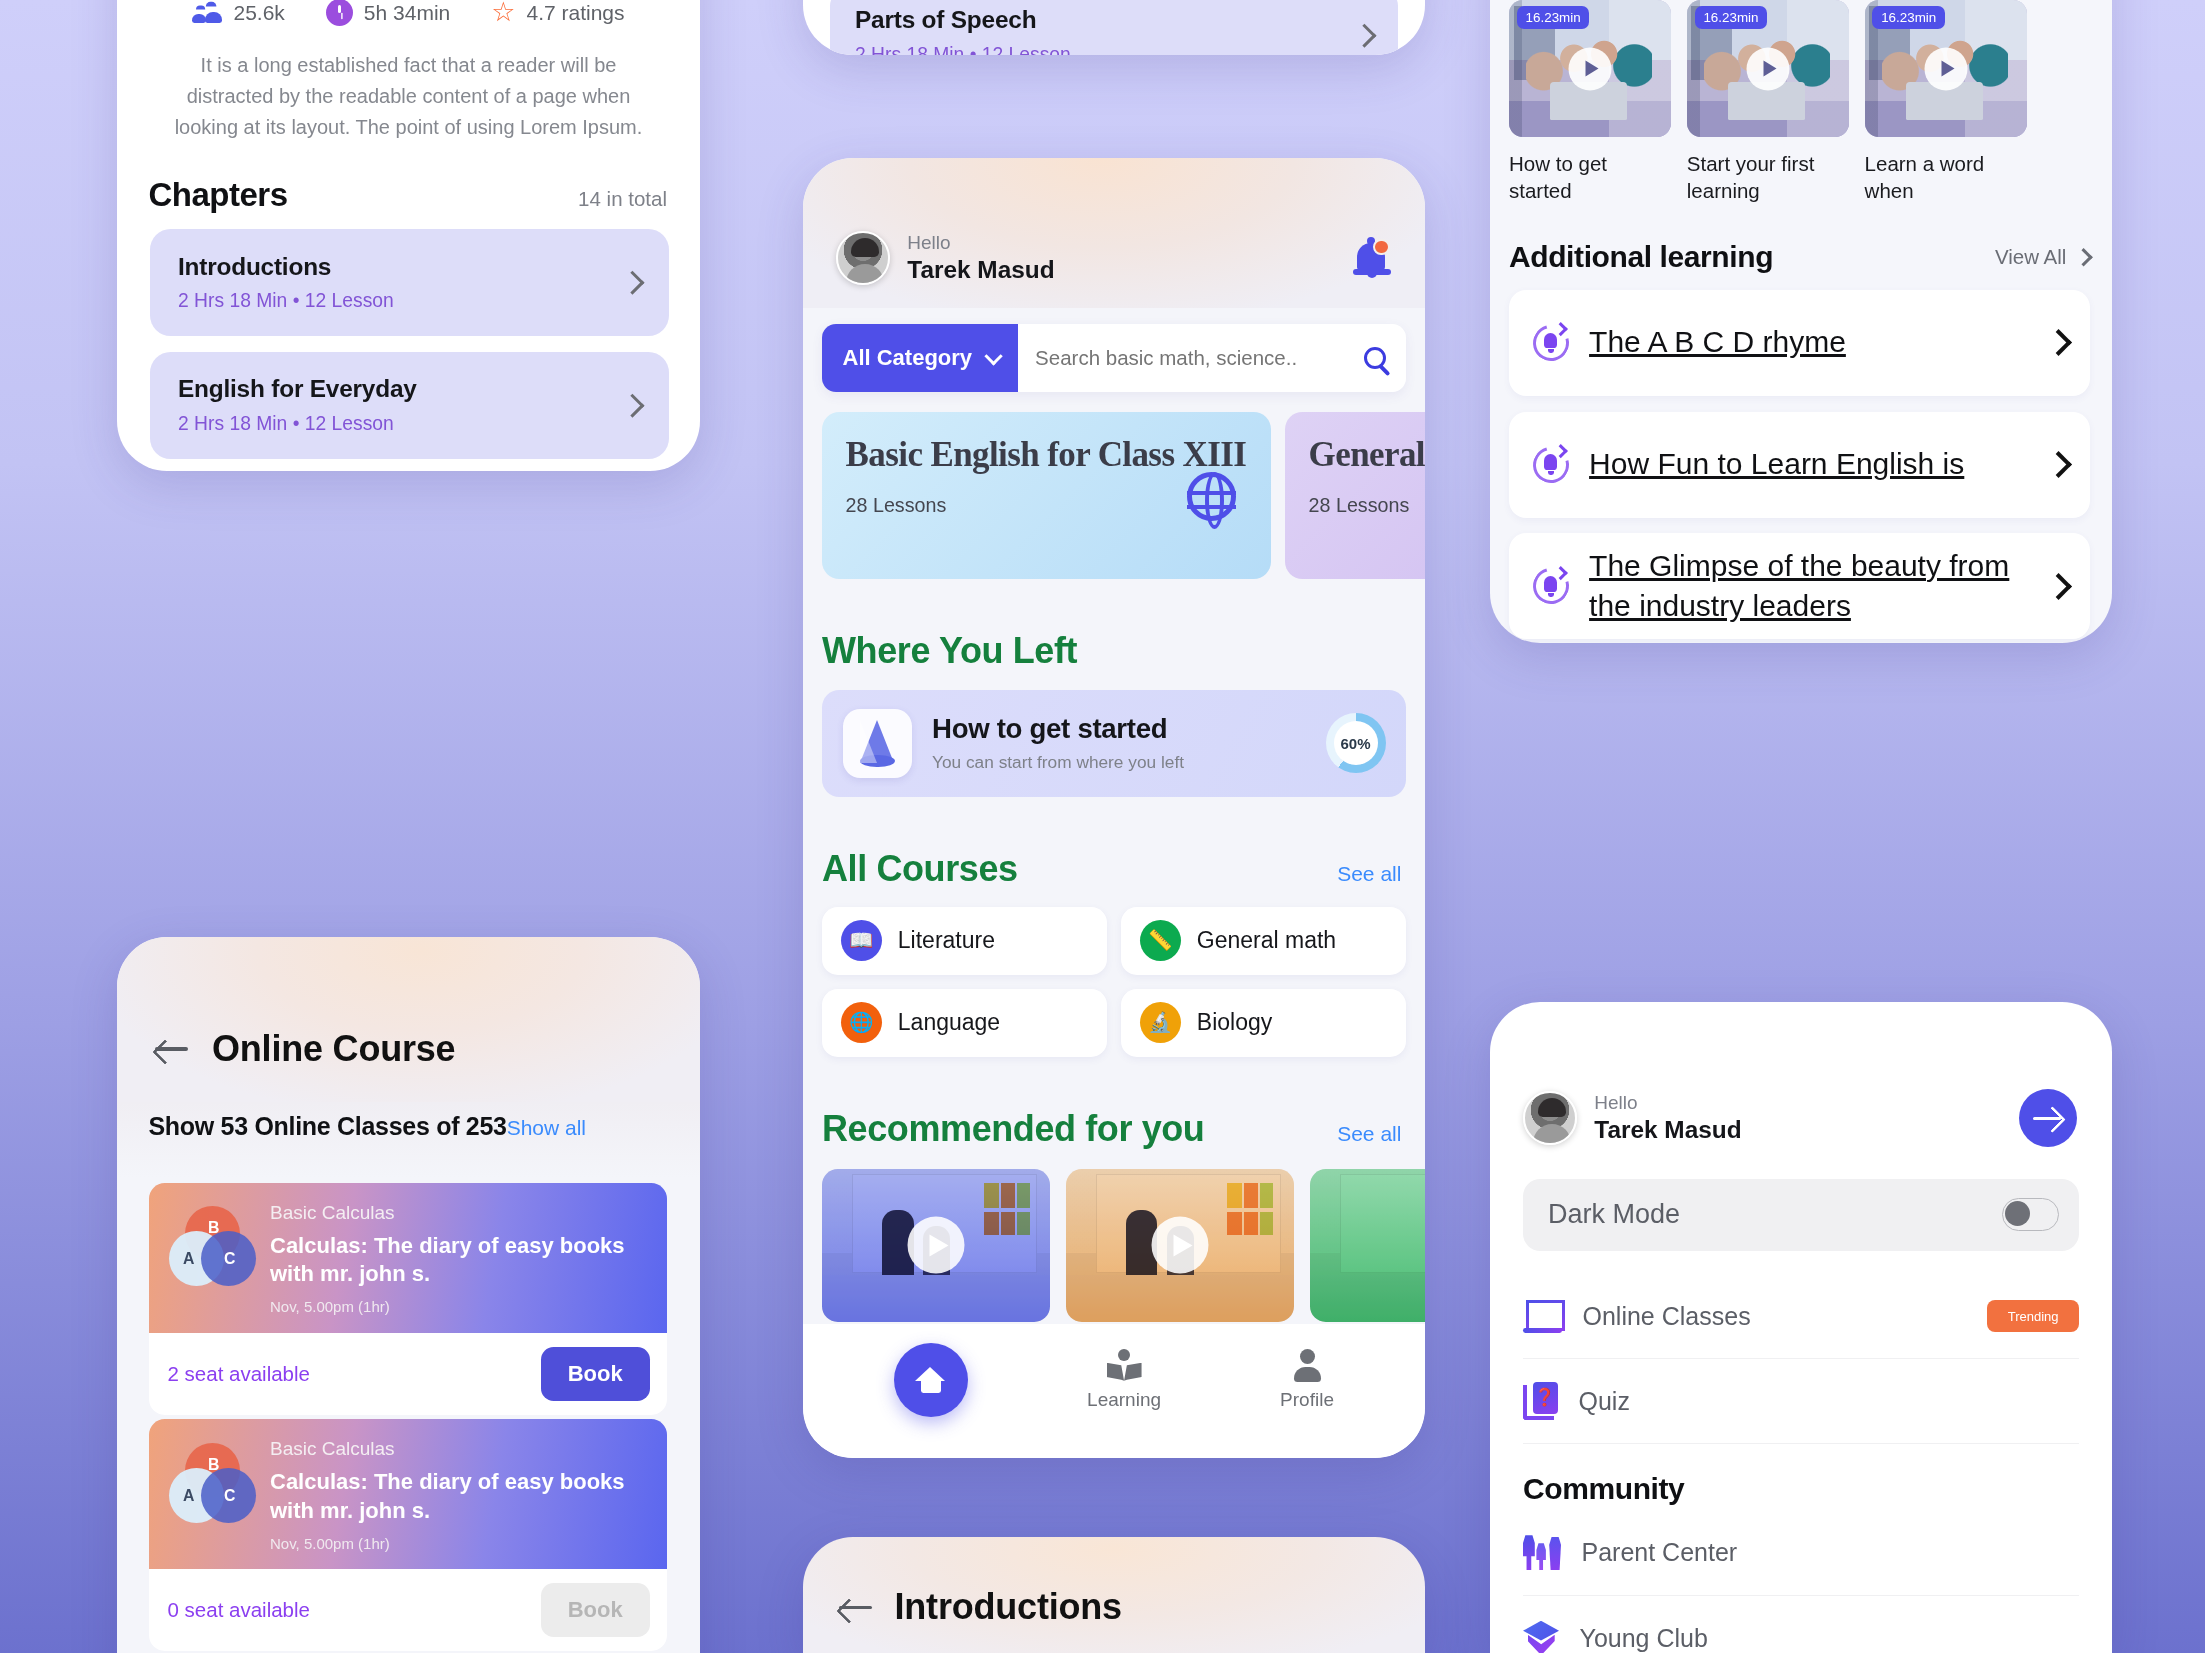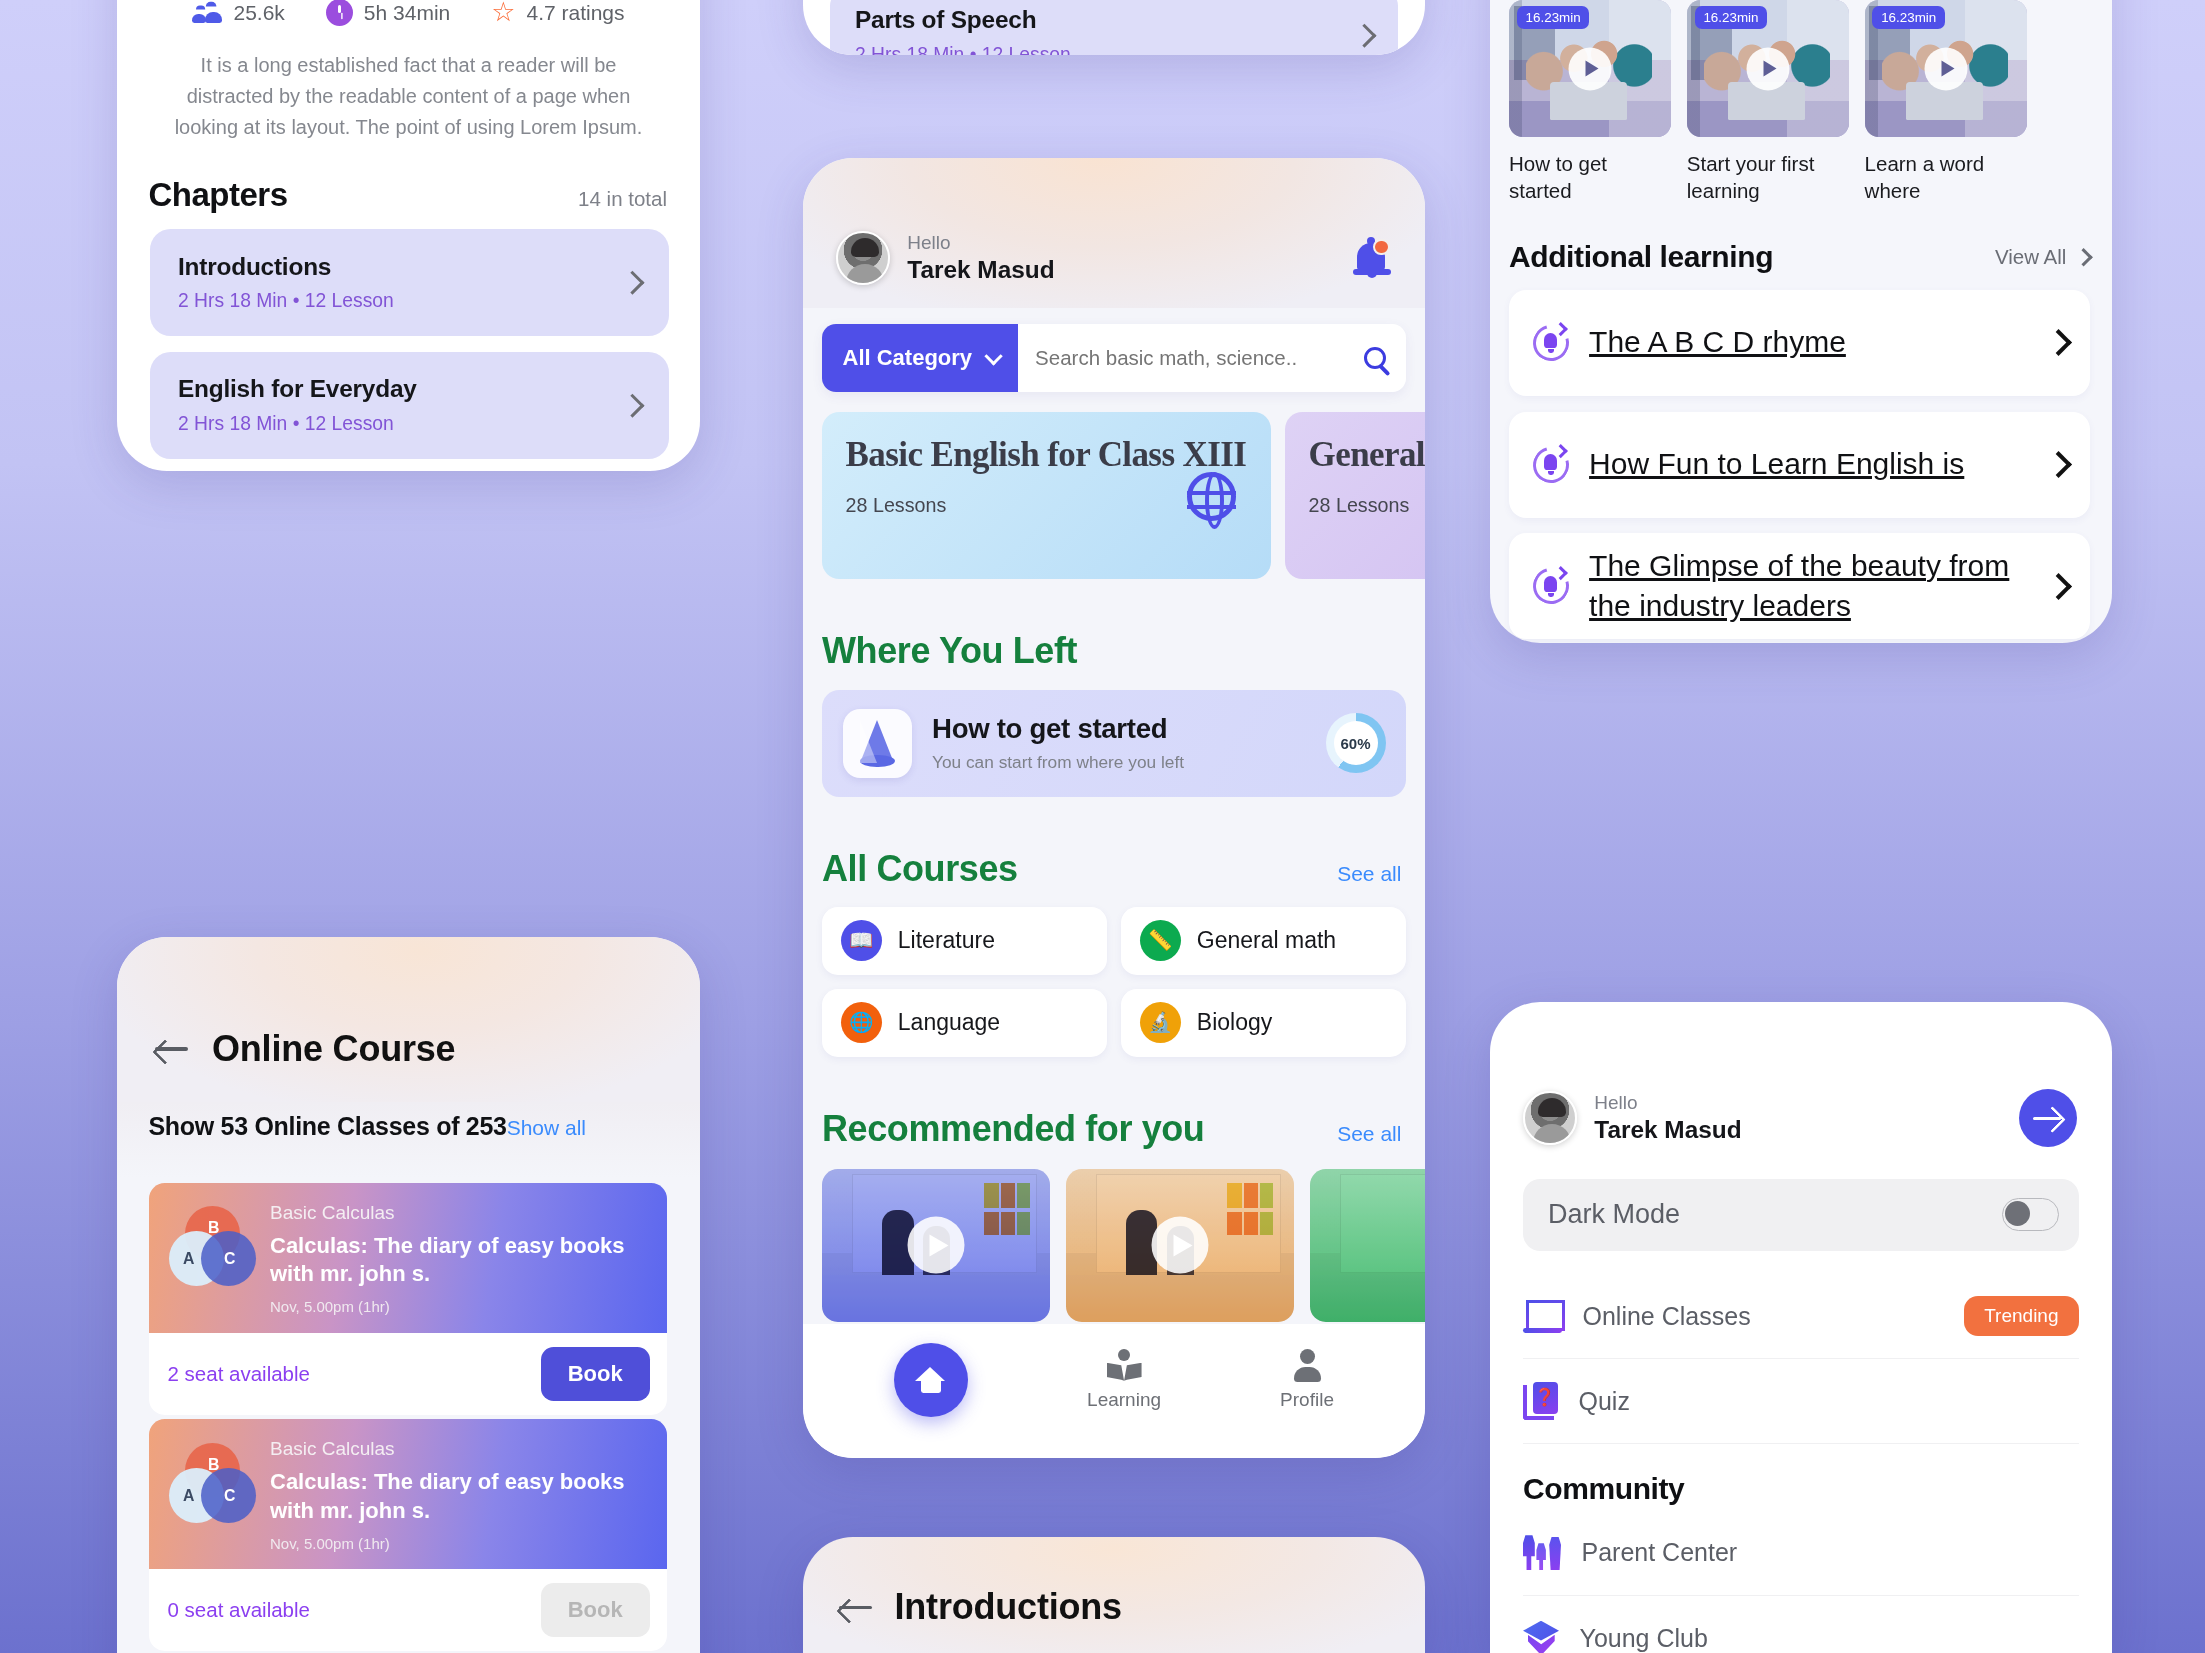--- a/index.html
+++ b/index.html
@@ -357,21 +357,21 @@
   }
   .dm-lbl{ font-size:27px; color:#5b5e66;}
   .toggle{ width:57px;height:33px;border-radius:16.5px;border:1.6px solid #b8b9be;background:#f0f0f2;position:relative;}
   .toggle::after{content:"";position:absolute;left:2.4px;top:2.4px;width:25px;height:25px;border-radius:50%;background:#6e7077;}
   .pf-row{
     display:flex;align-items:center;gap:20.5px;margin: 0 33px; height: 85px;
     border-bottom:1.6px solid #f0f0f2;
   }
   .pf-row:last-of-type{ border-bottom:none; }
   .pf-lbl{ font-size:25px; color:#5b5e66; flex:1;}
-  .badge-trend{ background:#f2713f;color:#fff;font-size:19px;padding:8.7px 20.5px;border-radius:14px;}
+  .badge-trend{ background:#f2713f;color:#fff;font-size:13px;padding:8.7px 20.5px;border-radius:8px;}
   .ico-laptop{width:39px;height:33px;position:relative;flex:none;}
   .ico-laptop::before{content:"";position:absolute;left:3.2px;top:0;width:33px;height:25px;border:3.9px solid;border-image:linear-gradient(160deg,#4f4fe8,#8b3ff0) 1;border-radius:3.2px;}
   .ico-laptop::after{content:"";position:absolute;left:0;bottom:0;width:39px;height:4.7px;border-radius:2.4px;background:linear-gradient(90deg,#4f4fe8,#8b3ff0);}
   .ico-quiz{width:35px;height:38px;position:relative;flex:none;}
   .ico-quiz::before{content:"";position:absolute;left:0;bottom:0;width:27px;height:31.5px;border-left:4.7px solid #7b45f0;border-bottom:4.7px solid #7b45f0;border-radius:0 0 0 3.2px;}
   .ico-quiz::after{content:"❓";position:absolute;right:0;top:0;width:25px;height:31.5px;background:linear-gradient(160deg,#4f4fe8,#8b3ff0);border-radius:3.9px;color:#fff;font-size:17.3px;text-align:center;line-height:31.5px;}
   .comm-title{ font-size:30px;font-weight:bold;color:#0f1013;margin: 28px 0 4.7px 33px; letter-spacing:-0.4px;}
   .ico-family{width:38px;height:35px;position:relative;flex:none;}
   .ico-family::before{content:"";position:absolute;left:0;top:0;width:11.8px;height:35px;background:linear-gradient(180deg,#4f4fe8,#8b3ff0);
      clip-path: polygon(20% 0,80% 0,100% 22%,100% 60%,70% 60%,70% 100%,30% 100%,30% 60%,0 60%,0 22%);}
@@ -656,21 +656,21 @@
     </div>
     <div class="vid-item">
       <div class="vid-thumb">
         <span class="room"></span>
           <span class="win"></span>
           <span class="ppl"></span>
           <span class="lap"></span>
         <span class="vid-badge">16.23min</span>
         <span class="vid-play"></span>
       </div>
-      <div class="vid-title">Learn a word where</div>
+      <div class="vid-title">Learn a word when</div>
     </div>
   </div>
 
   <div class="al-head">
     <span class="al-title">Additional learning</span>
     <span class="viewall">
       <span>View All</span>
       <span class="chev" style="border-color:#6a6d75;width:12.6px;height:12.6px;border-width:3.2px"></span>
     </span>
   </div>

